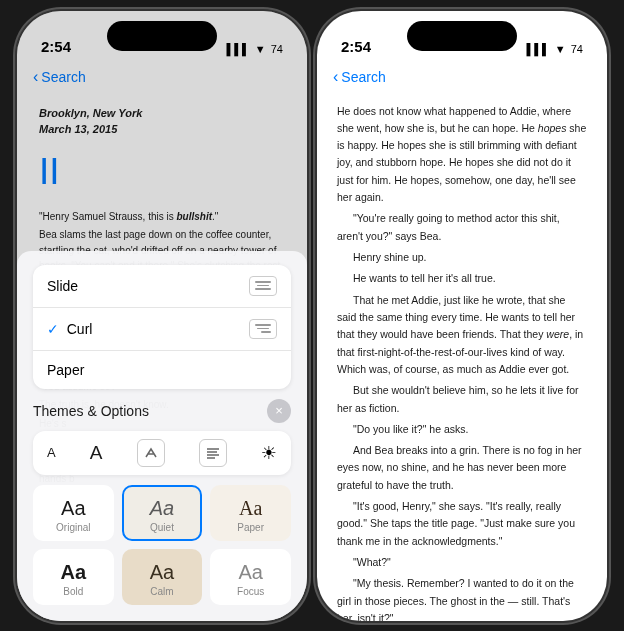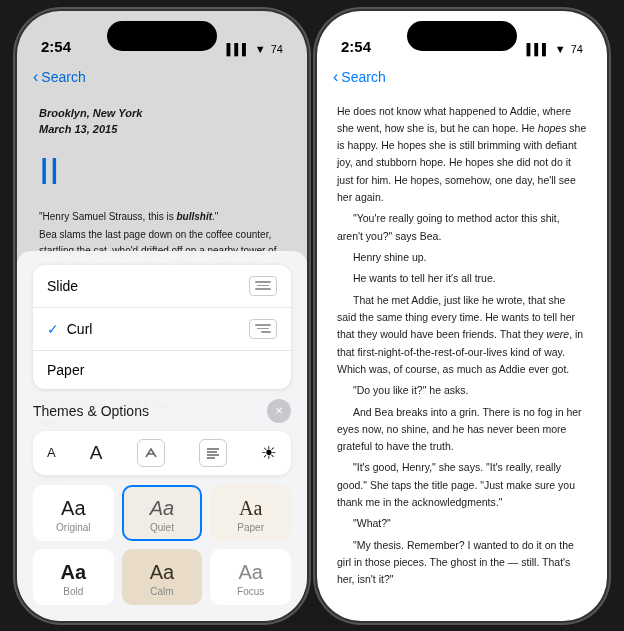--- a/index.html
+++ b/index.html
@@ -484,20 +484,21 @@
         <span>Search</span>
       </div>
     </div>
 
     <div class="reading-content">
       <p>He does not know what happened to Addie, where she went, how she is, but he can hope. He <span class="italic">hopes</span> she is happy. He hopes she is still brimming with defiant joy, and stubborn hope. He hopes she did not do it just for him. He hopes, somehow, one day, he'll see her again.</p>
       <p>"You're really going to method actor this shit, aren't you?" says Bea.</p>
       <p>Henry shine up.</p>
       <p>He wants to tell her it's all true.</p>
       <p>That he met Addie, just like he wrote, that she said the same thing every time. He wants to tell her that they would have been friends. That they <span class="italic">were</span>, in that first-night-of-the-rest-of-our-lives kind of way. Which was, of course, as much as Addie ever got.</p>
+      <p>But she wouldn't believe him, so he lets it live for her as fiction.</p>
       <p>"Do you like it?" he asks.</p>
       <p>And Bea breaks into a grin. There is no fog in her eyes now, no shine, and he has never been more grateful to have the truth.</p>
       <p>"It's good, Henry," she says. "It's really, really good." She taps the title page. "Just make sure you thank me in the acknowledgments."</p>
       <p>"What?"</p>
       <p>"My thesis. Remember? I wanted to do it on the girl in those pieces. The ghost in the — still. That's her, isn't it?"</p>
 
     </div>
 
   </div>
 </div>

